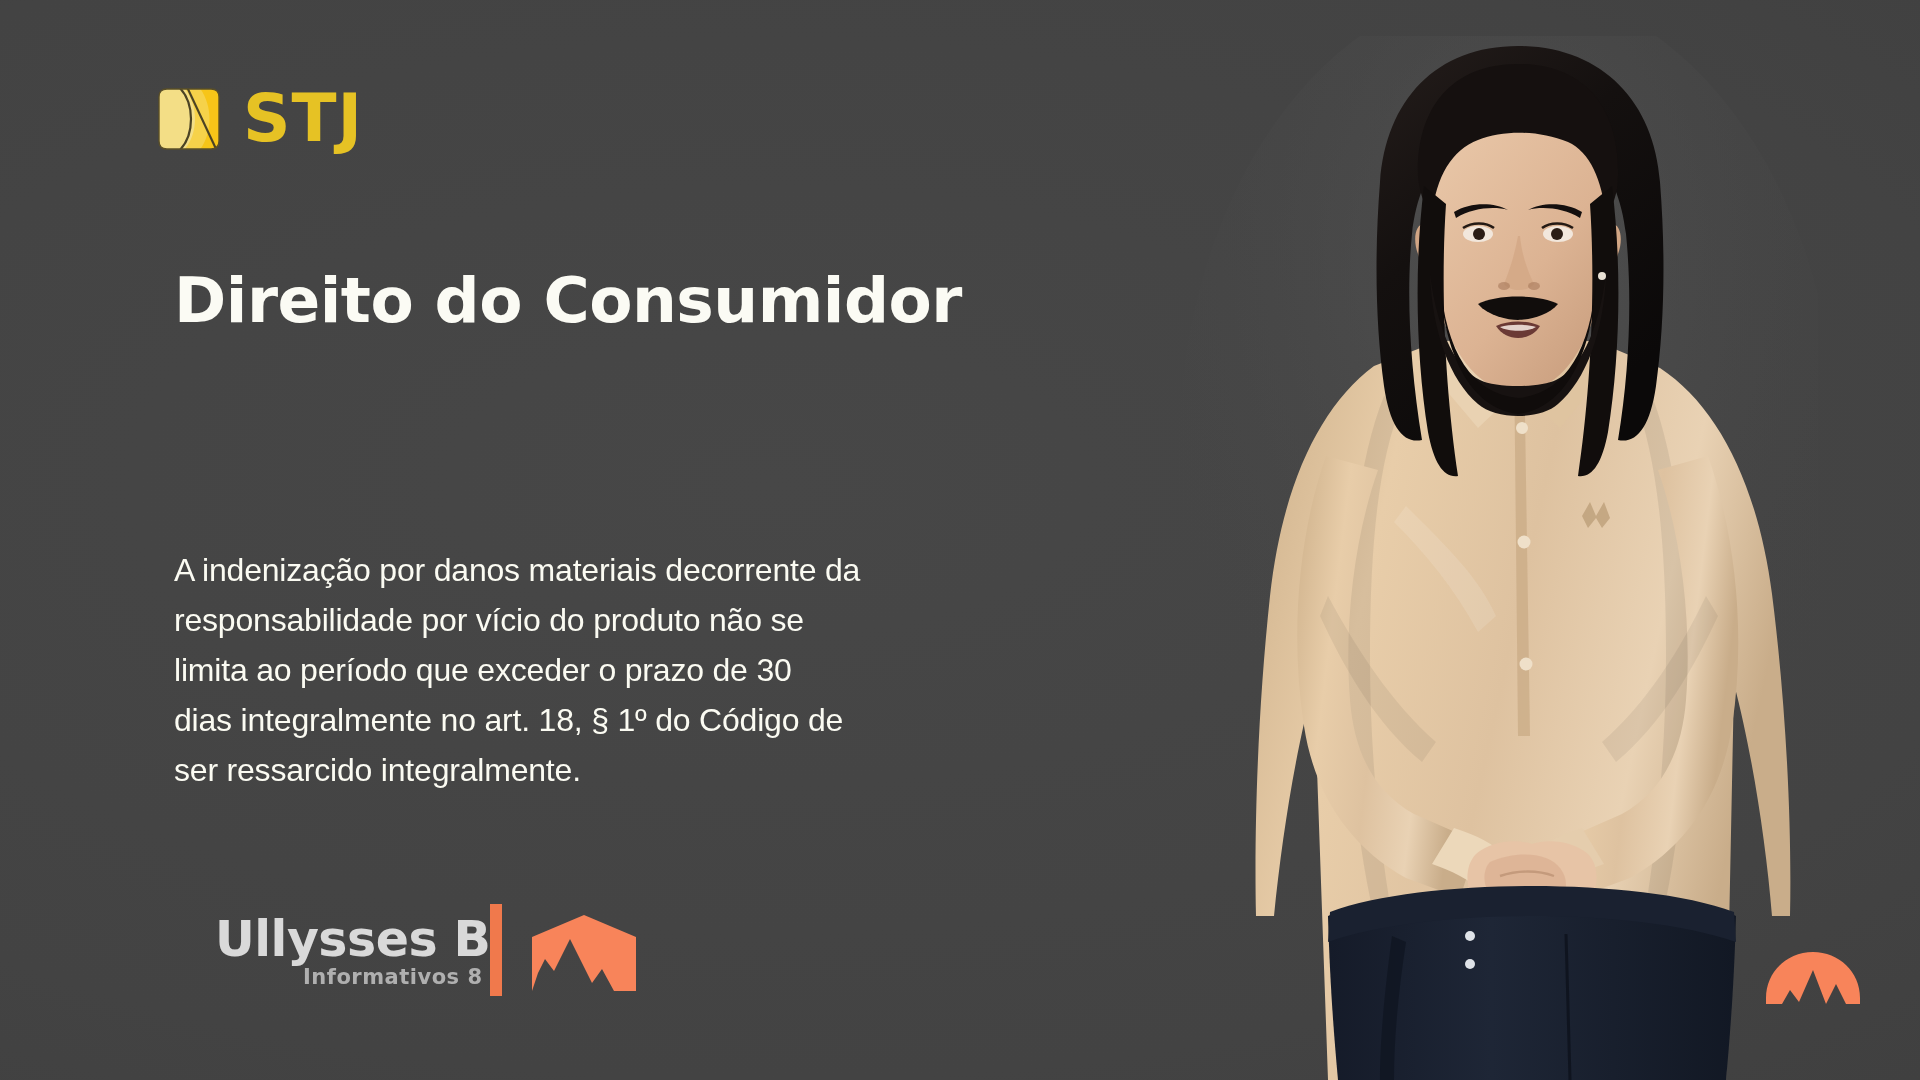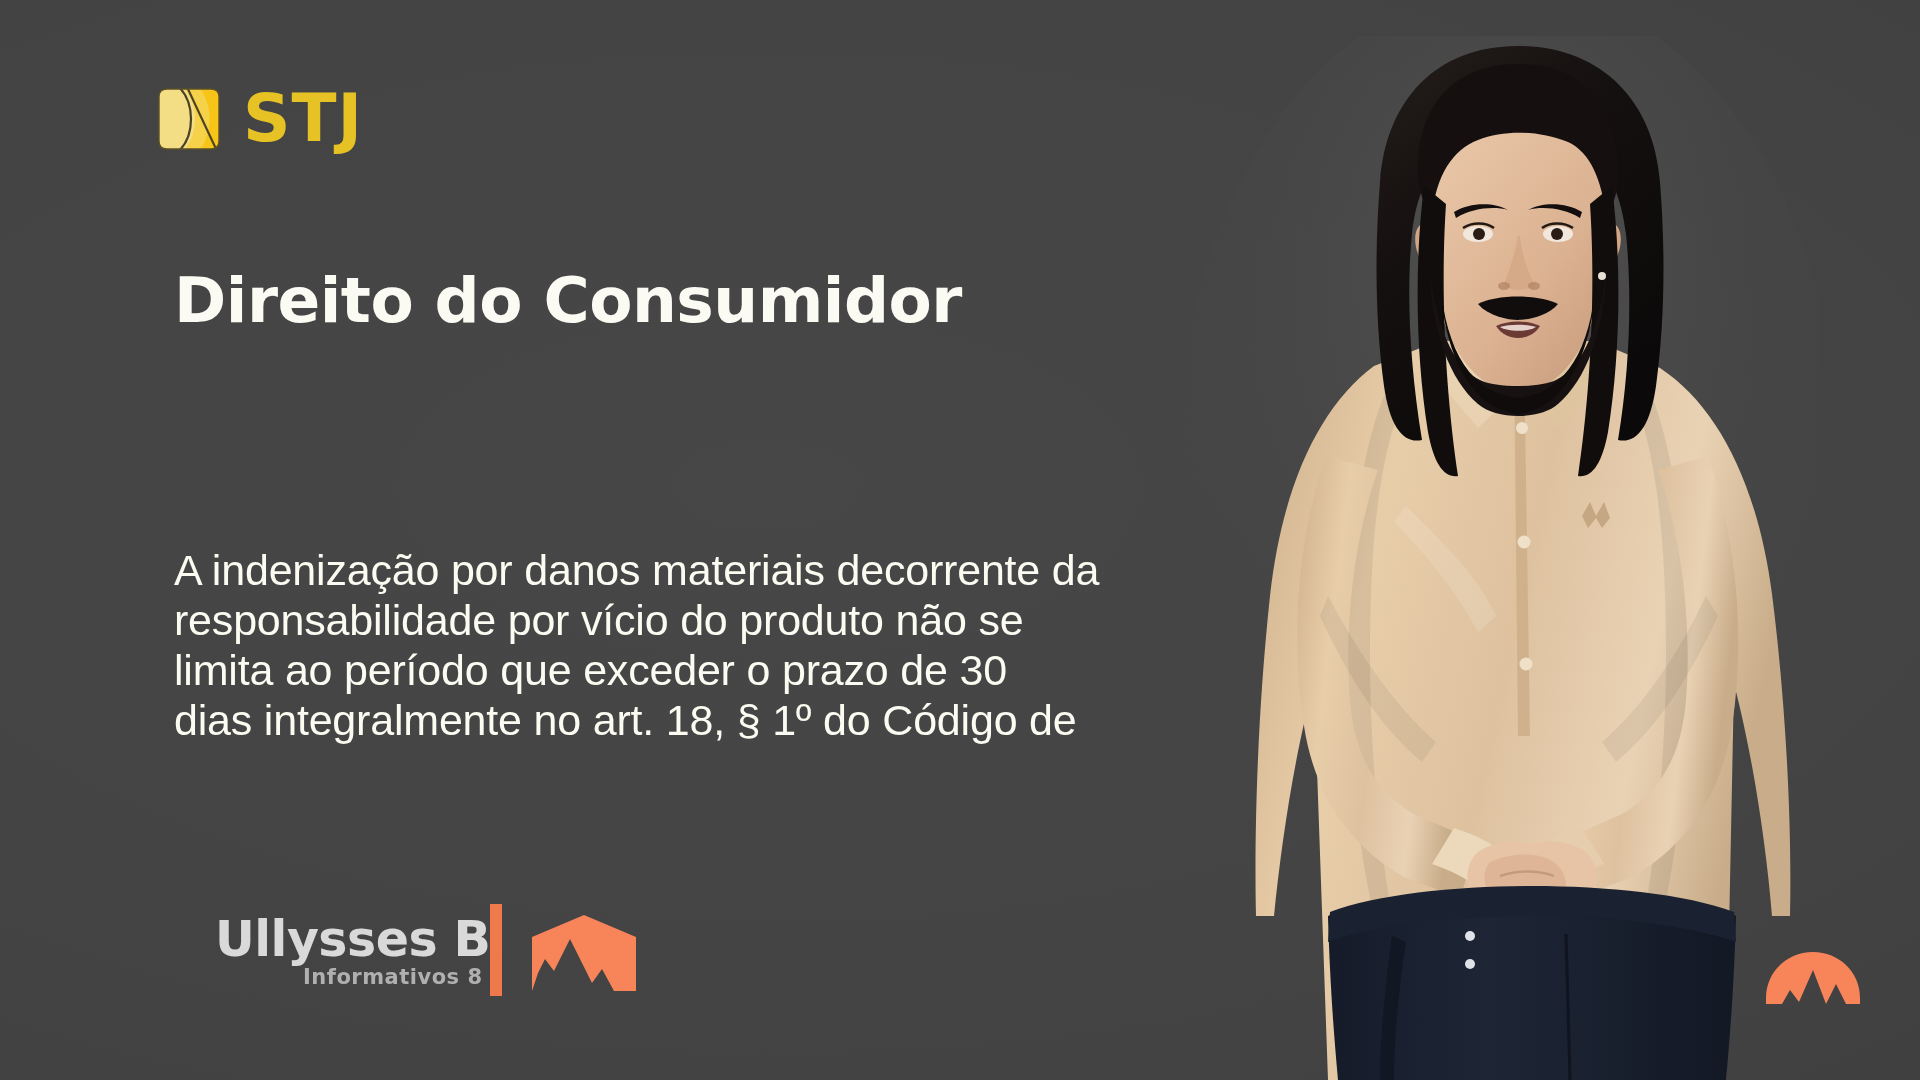--- a/index.html
+++ b/index.html
@@ -70,21 +70,21 @@
     color: #ef7b52;
     letter-spacing: 0px;
     line-height: 1;
     white-space: nowrap;
   }
   .slide-body {
     position: absolute;
     left: 174px;
     top: 545px;
     width: 1180px;
-    font-size: 43px;
+    font-size: 32px;
     font-weight: 400;
     color: #fbfbf2;
     line-height: 50px;
     letter-spacing: -0.2px;
   }
   .slide-body .bodyline {
     display: block;
     white-space: nowrap;
   }
 
@@ -192,20 +192,21 @@
   </div>
 
   <div class="slide-title">Direito do Consumidor</div>
 
 
   <div class="slide-body">
     <span class="bodyline">A indenização por danos materiais decorrente da</span>
     <span class="bodyline">responsabilidade por vício do produto não se</span>
     <span class="bodyline">limita ao período que exceder o prazo de 30</span>
     <span class="bodyline">dias integralmente no art. 18, § 1º do Código de</span>
+    <span class="bodyline">ser ressarcido integralmente.</span>
   </div>
 
   <div class="watermark">
     <div class="wm-textblock">
       <div class="wm-name">Ullysses Brag</div>
       <div class="wm-sub">Informativos 8</div>
     </div>
     <div class="wm-bar"></div>
     <span class="wm-peak">
       <svg width="108" height="80" viewBox="0 0 108 80" aria-hidden="true">

